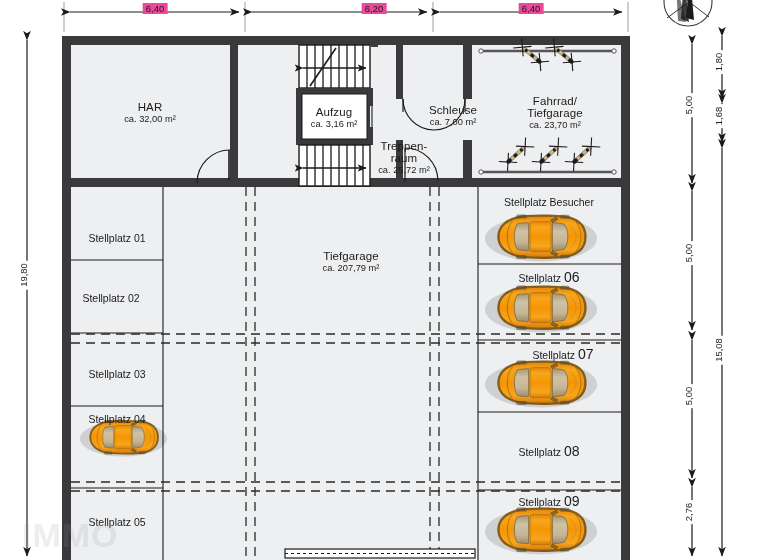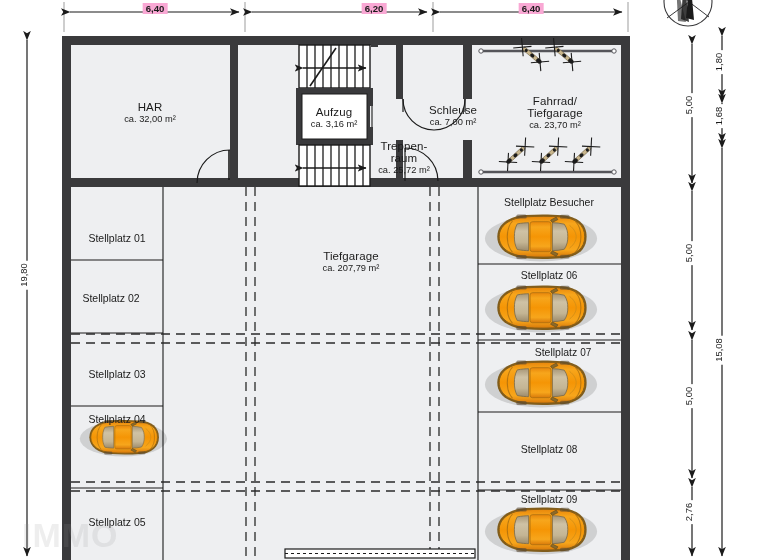--- a/index.html
+++ b/index.html
@@ -11,24 +11,24 @@
   }
   #plan{position:absolute;left:0;top:0;width:768px;height:560px;}
 
   
   .room-label{position:absolute;transform:translate(-50%,-50%);text-align:center;white-space:nowrap;}
   .room-label .rn{font-size:11.5px;letter-spacing:.1px;}
   .room-label .ra{font-size:9.3px;margin-top:1px;}
 
   
   .stall-cap{position:absolute;transform:translateX(-50%);font-size:10.5px;white-space:nowrap;}
-  .stall-cap .sn{font-size:10px;}
+  .stall-cap .sn{font-size:14px;}
 
   
-  .dim-h{position:absolute;transform:translateX(-50%);font-size:9.6px;color:#1b1b1b;background:#f9a8d4;padding:0 3px;font-weight:bold;}
+  .dim-h{position:absolute;transform:translateX(-50%);font-size:9.6px;color:#1b1b1b;background:#ec4899;padding:0 3px;}
   .dim-v{position:absolute;font-size:9.4px;color:#1b1b1b;background:#fff;padding:3px 0;
          writing-mode:vertical-rl;transform:rotate(180deg) translateY(50%);transform-origin:center;}
 
   
   .wm{position:absolute;left:22px;top:516px;font-size:34px;font-weight:bold;
       color:rgba(150,150,150,.16);letter-spacing:1px;pointer-events:none;}
 </style>
 </head>
 <body>
 

